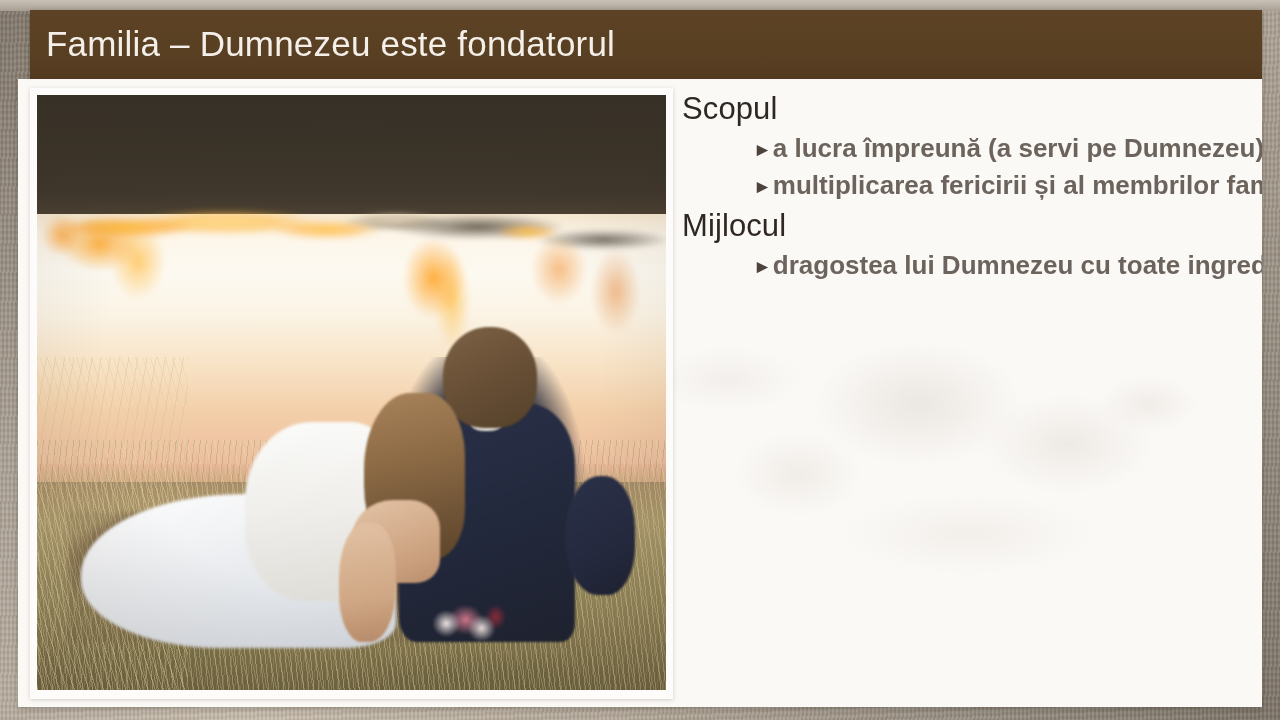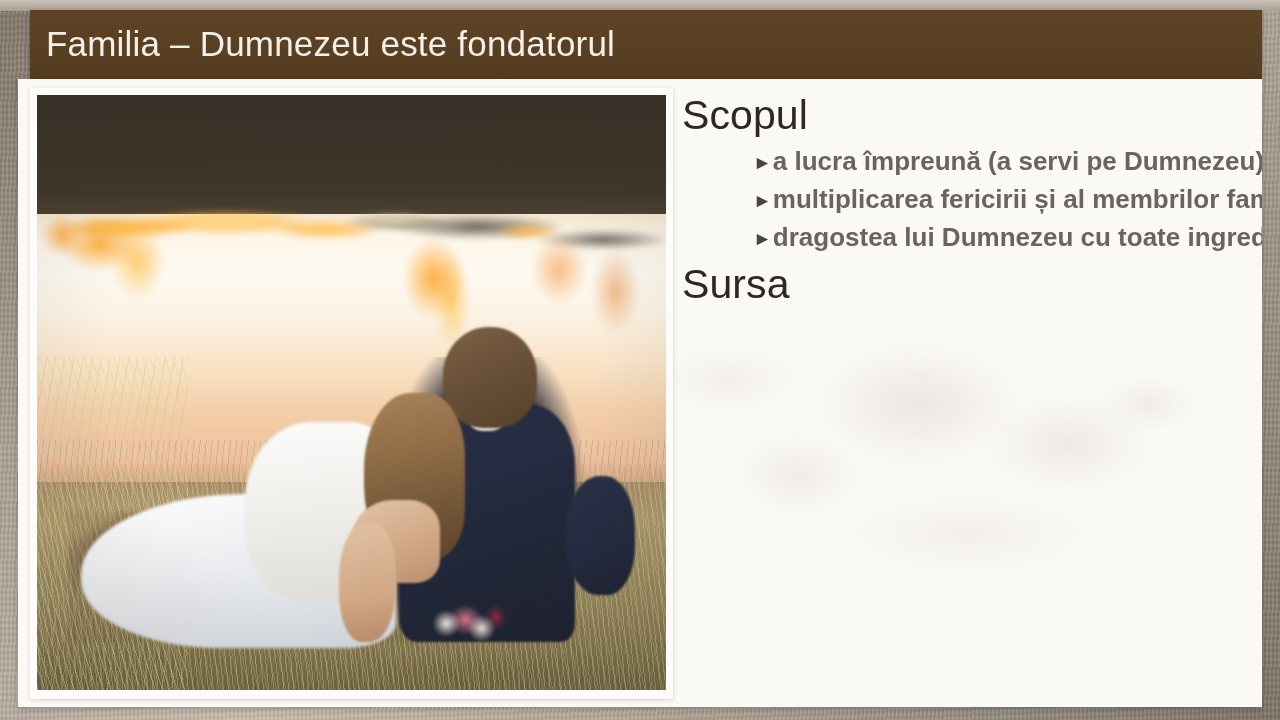--- a/index.html
+++ b/index.html
@@ -253,21 +253,21 @@
   }
 
   
   #content {
     position: absolute;
     left: 664px; top: 9px;
     width: 576px;
     padding: 0;
   }
   .heading {
-    font-size: 41px;
+    font-size: 31px;
     line-height: 1.34;
     color: #2f2722;
     font-weight: 400;
     white-space: nowrap;
     letter-spacing: .1px;
   }
   .bullet {
     display: flex;
     align-items: baseline;
     margin-left: 71px;
@@ -332,22 +332,22 @@
       <div class="heading">Scopul</div>
       <div class="bullet">
         <span class="marker">►</span>
         <span class="btext">a lucra împreună (a servi pe Dumnezeu)</span>
       </div>
       <div class="bullet">
         <span class="marker">►</span>
         <span class="btext">multiplicarea fericirii și al membrilor familiei</span>
       </div>
 
+      <div class="heading">Mijlocul</div>
       <div class="bullet">
         <span class="marker">►</span>
         <span class="btext">dragostea lui Dumnezeu cu toate ingredientele</span>
       </div>
 
-      <div class="heading">Sursa</div>
 
     </div>
   </div>
 </div>
 
 </body></html>

